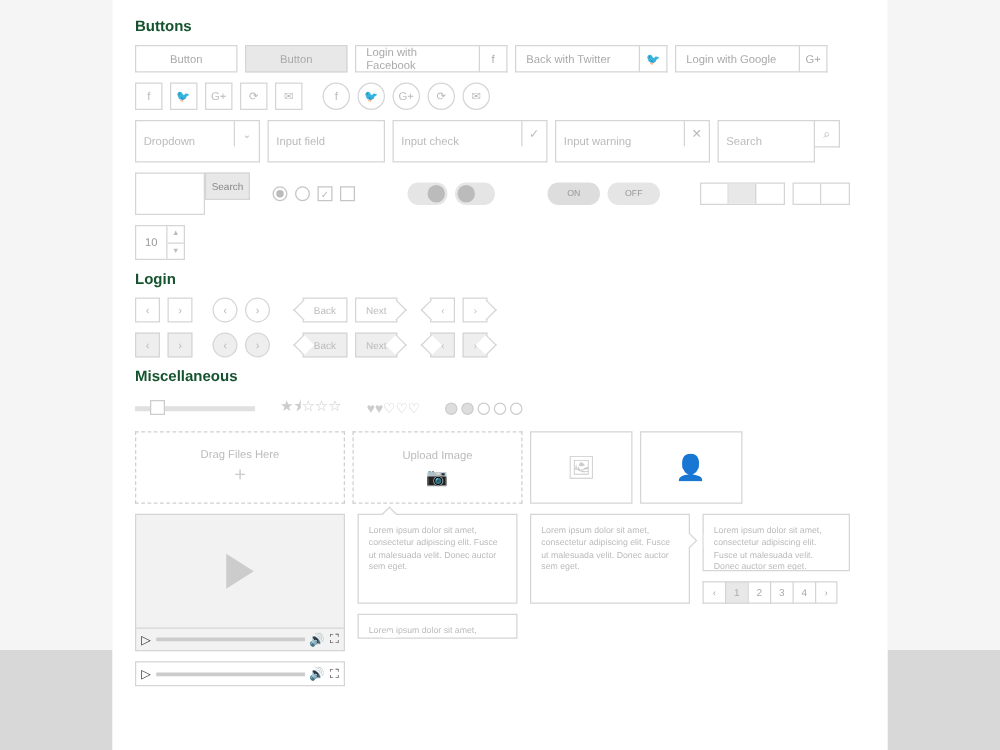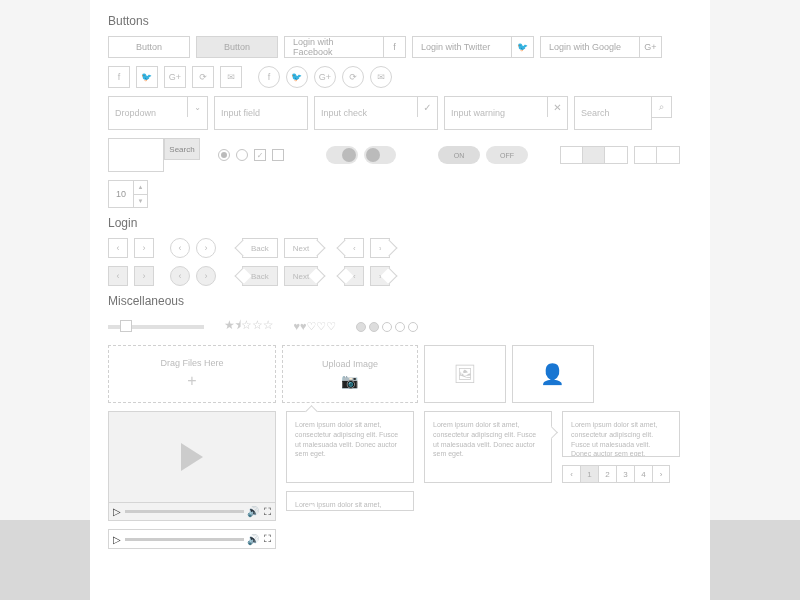--- a/index.html
+++ b/index.html
@@ -1,21 +1,21 @@
 <!DOCTYPE html>
 <html><head>
 <meta charset="utf-8">
 <style>
 *{box-sizing:border-box;margin:0;padding:0}
 body{font-family:Arial,Helvetica,sans-serif;font-size:10px;background:#f5f5f5;color:#333}
 .page{width:800px;height:600px;margin:0 auto;position:relative;background:#f5f5f5}
 .canvas{position:absolute;left:90px;top:0;width:620px;height:600px;background:#fff;padding:10px 18px}
 .footer-bars{position:absolute;bottom:0;left:0;width:90px;height:80px;background:#d8d8d8}
 .footer-bars.r{left:710px}
-h3{font-size:12px;font-weight:400;color:#737373;margin:4px 0 8px}
+h3{font-size:12px;font-weight:700;color:#14532d;margin:4px 0 8px}
 .row{display:flex;gap:6px;flex-wrap:wrap;align-items:center;margin-bottom:8px}
 
 .btn{border:1px solid #d5d5d5;background:#fff;color:#aaa;font-size:9px;display:flex;align-items:center;justify-content:center;height:22px}
 .btn.primary{width:82px}
 .btn.grey{background:#e8e8e8;width:82px}
 .btn.social{width:100px;gap:6px;justify-content:flex-start;padding:0 8px}
 .btn.iconbox{width:22px;border-right:none}
 .btn.social .label{flex:1}
 .sq{width:22px;height:22px;border:1px solid #d5d5d5;display:flex;align-items:center;justify-content:center;color:#bbb;font-size:9px}
 .circ{width:22px;height:22px;border:1px solid #d5d5d5;border-radius:50%;display:flex;align-items:center;justify-content:center;color:#bbb;font-size:9px}
@@ -115,21 +115,21 @@
   <div class="btn primary">Button</div>
   <div class="btn grey">Button</div>
   <div style="display:flex">
           <div class="btn social">
             <span class="label">Login with Facebook</span>
           </div>
           <div class="btn iconbox" style="border-left:none;border-right:1px solid #d5d5d5">f</div>
         </div>
   <div style="display:flex">
           <div class="btn social">
-            <span class="label">Login with Twitter</span>
+            <span class="label">Back with Twitter</span>
           </div>
           <div class="btn iconbox" style="border-left:none;border-right:1px solid #d5d5d5">🐦</div>
         </div>
   <div style="display:flex">
           <div class="btn social">
             <span class="label">Login with Google</span>
           </div>
           <div class="btn iconbox" style="border-left:none;border-right:1px solid #d5d5d5">G+</div>
         </div>
 </div>

